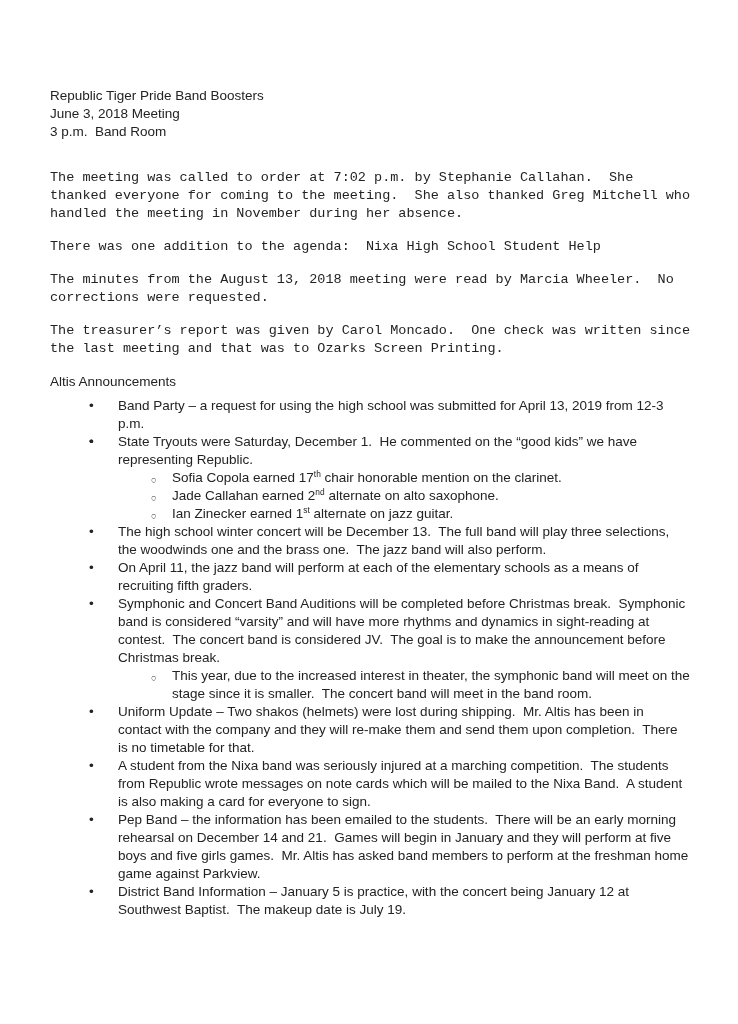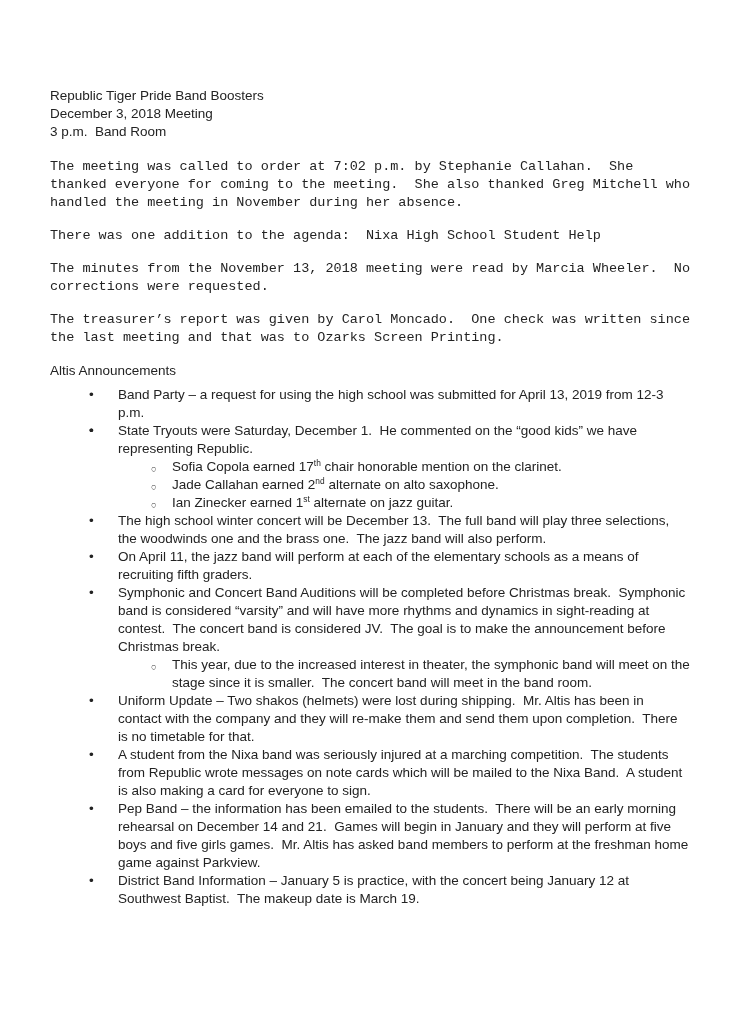--- a/index.html
+++ b/index.html
@@ -17,21 +17,21 @@
     width: 738px;
     height: 1024px;
     padding: 87px 48px 0 50px;
     font-family: "Liberation Sans", "DejaVu Sans", sans-serif;
     font-size: 13.5px;
     line-height: 18px;
     color: #232323;
     background: #ffffff;
   }
   .header-block {
-    margin-bottom: 17px;
+    margin-bottom: 28px;
   }
   .header-line {
     white-space: pre-wrap;
   }
   p.doc-paragraph {
     margin: 0 0 15px 0;
     white-space: pre-wrap;
     font-family: Liberation Mono, monospace;
   }
   .section-title {
@@ -71,41 +71,41 @@
     text-align: right;
   }
 </style>
 </head>
 <body>
 
 <div class="page">
 
   <div class="header-block">
     <div class="header-line">Republic Tiger Pride Band Boosters</div>
-    <div class="header-line">December 3, 2018 Meeting</div>
+    <div class="header-line">June 3, 2018 Meeting</div>
     <div class="header-line">3 p.m.  Band Room</div>
   </div>
 
   <p class="doc-paragraph">The meeting was called to order at 7:02 p.m. by Stephanie Callahan.  She thanked everyone for coming to the meeting.  She also thanked Greg Mitchell who handled the meeting in November during her absence.</p>
   <p class="doc-paragraph">There was one addition to the agenda:  Nixa High School Student Help</p>
-  <p class="doc-paragraph">The minutes from the November 13, 2018 meeting were read by Marcia Wheeler.  No corrections were requested.</p>
+  <p class="doc-paragraph">The minutes from the August 13, 2018 meeting were read by Marcia Wheeler.  No corrections were requested.</p>
   <p class="doc-paragraph">The treasurer’s report was given by Carol Moncado.  One check was written since the last meeting and that was to Ozarks Screen Printing.</p>
 
   <div class="section-title">Altis Announcements</div>
 
   <ul class="announcements">
       <li class="l1"><span class="marker">•</span><span>Band Party – a request for using the high school was submitted for April 13, 2019 from 12-3 p.m.</span></li>
       <li class="l1"><span class="marker">•</span></li>
       <li class="l1"><span class="marker">•</span><span>State Tryouts were Saturday, December 1.  He commented on the “good kids” we have representing Republic.</span></li>
       <li class="l2"><span class="marker">○</span><span>Sofia Copola earned 17<sup>th</sup> chair honorable mention on the clarinet.</span></li>
       <li class="l2"><span class="marker">○</span><span>Jade Callahan earned 2<sup>nd</sup> alternate on alto saxophone.</span></li>
       <li class="l2"><span class="marker">○</span><span>Ian Zinecker earned 1<sup>st</sup> alternate on jazz guitar.</span></li>
       <li class="l1"><span class="marker">•</span><span>The high school winter concert will be December 13.  The full band will play three selections, the woodwinds one and the brass one.  The jazz band will also perform.</span></li>
       <li class="l1"><span class="marker">•</span><span>On April 11, the jazz band will perform at each of the elementary schools as a means of recruiting fifth graders.</span></li>
       <li class="l1"><span class="marker">•</span><span>Symphonic and Concert Band Auditions will be completed before Christmas break.  Symphonic band is considered “varsity” and will have more rhythms and dynamics in sight-reading at contest.  The concert band is considered JV.  The goal is to make the announcement before Christmas break.</span></li>
       <li class="l2"><span class="marker">○</span><span>This year, due to the increased interest in theater, the symphonic band will meet on the stage since it is smaller.  The concert band will meet in the band room.</span></li>
       <li class="l1"><span class="marker">•</span><span>Uniform Update – Two shakos (helmets) were lost during shipping.  Mr. Altis has been in contact with the company and they will re-make them and send them upon completion.  There is no timetable for that.</span></li>
       <li class="l1"><span class="marker">•</span><span>A student from the Nixa band was seriously injured at a marching competition.  The students from Republic wrote messages on note cards which will be mailed to the Nixa Band.  A student is also making a card for everyone to sign.</span></li>
       <li class="l1"><span class="marker">•</span><span>Pep Band – the information has been emailed to the students.  There will be an early morning rehearsal on December 14 and 21.  Games will begin in January and they will perform at five boys and five girls games.  Mr. Altis has asked band members to perform at the freshman home game against Parkview.</span></li>
-      <li class="l1"><span class="marker">•</span><span>District Band Information – January 5 is practice, with the concert being January 12 at Southwest Baptist.  The makeup date is March 19.</span></li>
+      <li class="l1"><span class="marker">•</span><span>District Band Information – January 5 is practice, with the concert being January 12 at Southwest Baptist.  The makeup date is July 19.</span></li>
     </ul>
 
 </div>
 
 </body></html>

